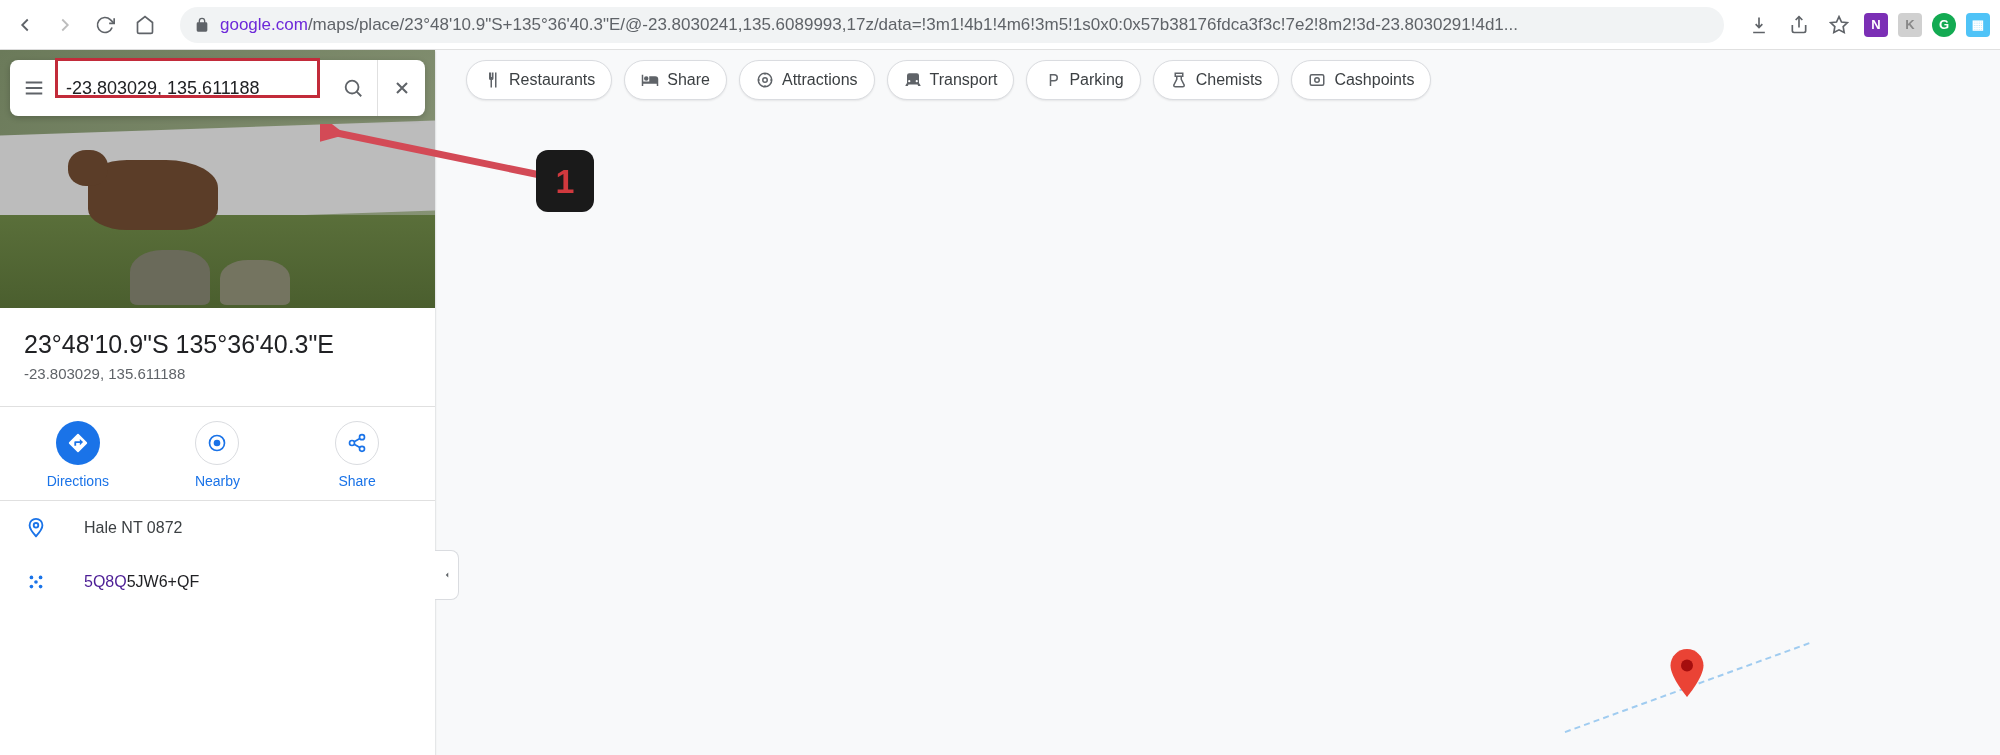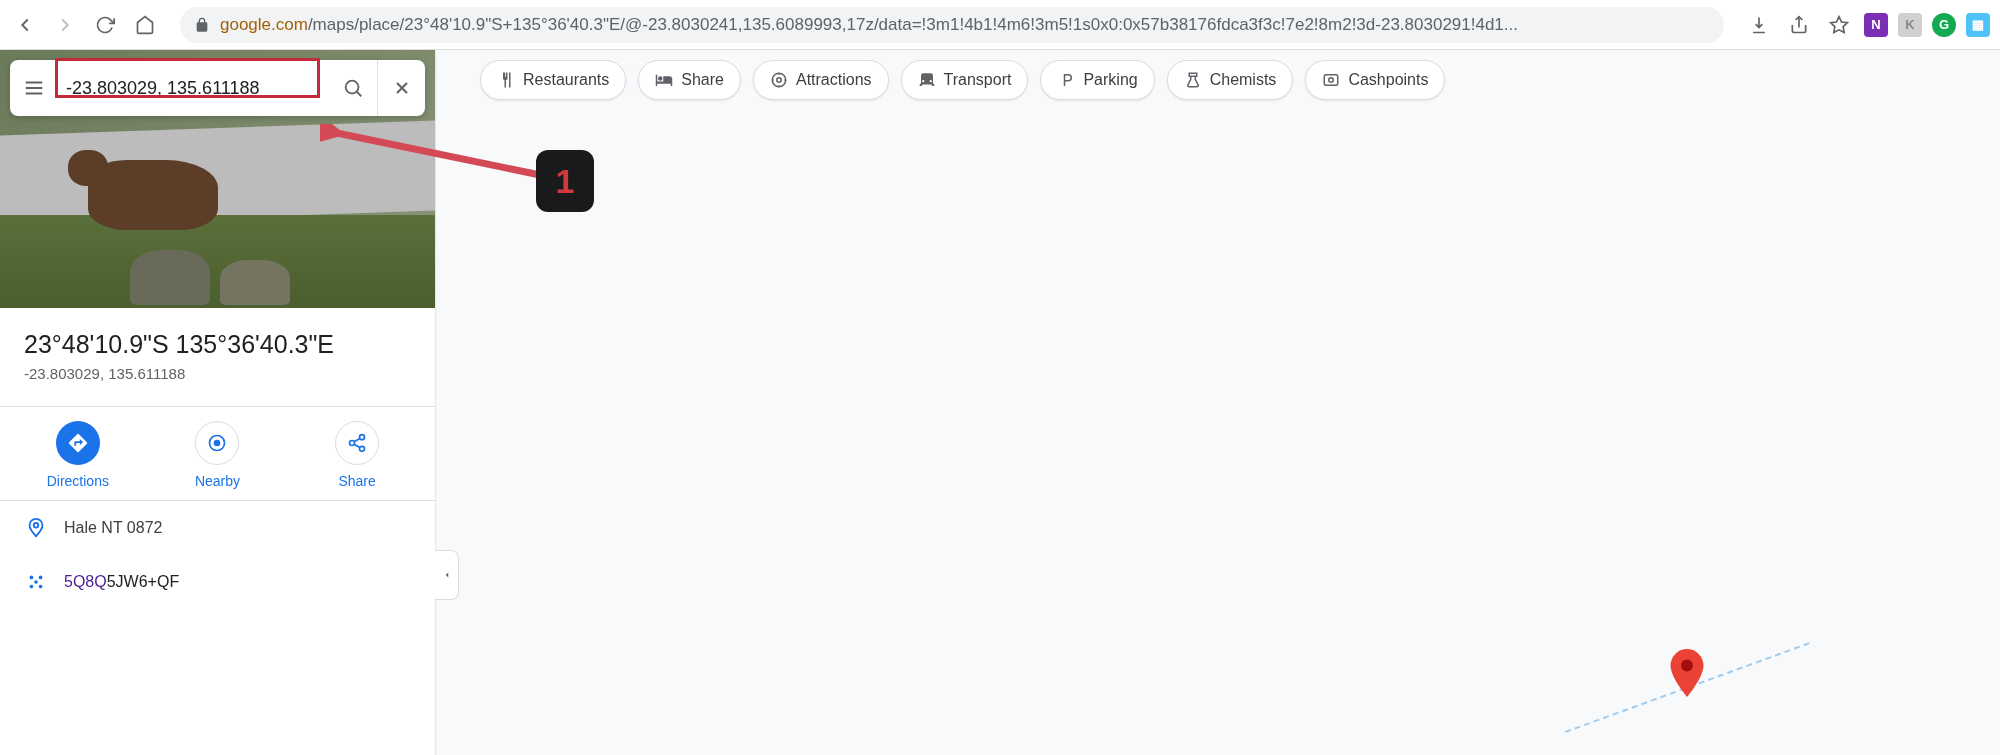--- a/index.html
+++ b/index.html
@@ -4,21 +4,21 @@
 <style>
   * { box-sizing: border-box; margin: 0; padding: 0; font-family: Arial, Roboto, sans-serif; }
   body { width: 2000px; height: 755px; overflow: hidden; background: #fff; position: relative; }
 
   
   .browser-bar { height: 50px; display: flex; align-items: center; padding: 0 10px; gap: 10px; border-bottom: 1px solid #e0e0e0; background: #fff; }
   .nav-btn { width: 30px; height: 30px; display: flex; align-items: center; justify-content: center; color: #5f6368; cursor: pointer; }
   .nav-btn.disabled { color: #bdbdbd; }
   .url-bar { flex: 1; height: 36px; background: #f1f3f4; border-radius: 18px; display: flex; align-items: center; padding: 0 14px; color: #3c4043; font-size: 17px; gap: 10px; margin: 0 10px; }
   .url-text { white-space: nowrap; overflow: hidden; text-overflow: ellipsis; flex: 1; }
-  .url-domain { color: #a16207; }
+  .url-domain { color: #6d28d9; }
   .url-path { color: #5f6368; }
   .ext-icons { display: flex; gap: 10px; align-items: center; }
   .ext-icon { width: 24px; height: 24px; border-radius: 4px; display: flex; align-items: center; justify-content: center; font-size: 13px; font-weight: bold; color: #fff; }
 
   
   .content { position: relative; height: 705px; }
 
   
   .side-panel { position: absolute; left: 0; top: 0; width: 435px; height: 100%; background: #fff; box-shadow: 0 1px 2px rgba(60,64,67,.3); z-index: 10; }
   .search-bar-wrap { position: absolute; left: 10px; top: 10px; width: 415px; height: 56px; background: #fff; border-radius: 8px; box-shadow: 0 2px 6px rgba(0,0,0,.2); display: flex; align-items: center; z-index: 20; }
@@ -42,27 +42,27 @@
   .panel-title h1 { font-size: 25px; font-weight: 400; color: #202124; }
   .panel-sub { font-size: 15px; color: #5f6368; margin-top: 6px; }
   .divider { height: 1px; background: #e0e0e0; margin-top: 18px; }
 
   .actions-row { display: flex; justify-content: space-around; padding: 14px 8px 10px; border-bottom: 1px solid #e0e0e0; }
   .action { display: flex; flex-direction: column; align-items: center; width: 76px; cursor: pointer; }
   .action-circle { width: 44px; height: 44px; border-radius: 50%; border: 1px solid #dadce0; display: flex; align-items: center; justify-content: center; color: #1a73e8; margin-bottom: 8px; }
   .action.primary .action-circle { background: #1a73e8; color: #fff; border: none; }
   .action-label { font-size: 14px; color: #1a73e8; text-align: right; line-height: 1.2; }
 
-  .info-row { display: flex; align-items: center; padding: 16px 24px; gap: 16px; }
+  .info-row { display: flex; align-items: center; padding: 16px 24px; gap: 36px; }
   .info-icon { width: 24px; color: #1a73e8; display:flex; align-items:center; justify-content:center; }
   .info-text { font-size: 16px; color: #3c4043; }
   .info-text b { color: #202124; font-weight:400; }
 
   
-  .chips { position: absolute; left: 480px; top: 10px; display: flex; gap: 12px; z-index: 15; }
+  .chips { position: absolute; left: 466px; top: 10px; display: flex; gap: 12px; z-index: 15; }
   .chip { height: 40px; background: #fff; border: 1px solid #dadce0; border-radius: 20px; display: flex; align-items: center; padding: 0 16px; gap: 8px; font-size: 16px; color: #3c4043; cursor: pointer; box-shadow: 0 1px 2px rgba(0,0,0,.08); }
   .chip svg { color: #5f6368; }
 
   
   .map-area { position: absolute; left: 435px; right: 0; top: 0; bottom: 0; background: #f8f9fa; }
   .marker { position: absolute; right: 295px; bottom: 54px; }
   .road { position:absolute; right:150px; bottom:0; width:260px; height:120px; border-top:2px dashed #a0ccf0; transform: rotate(-20deg); transform-origin: right bottom; }
 
   .collapse-tab { position: absolute; left: 435px; top: 500px; width: 24px; height: 50px; background: #fff; border: 1px solid #dadce0; border-left: none; border-radius: 0 8px 8px 0; display: flex; align-items: center; justify-content: center; color: #5f6368; z-index: 11; cursor:pointer;}
 

